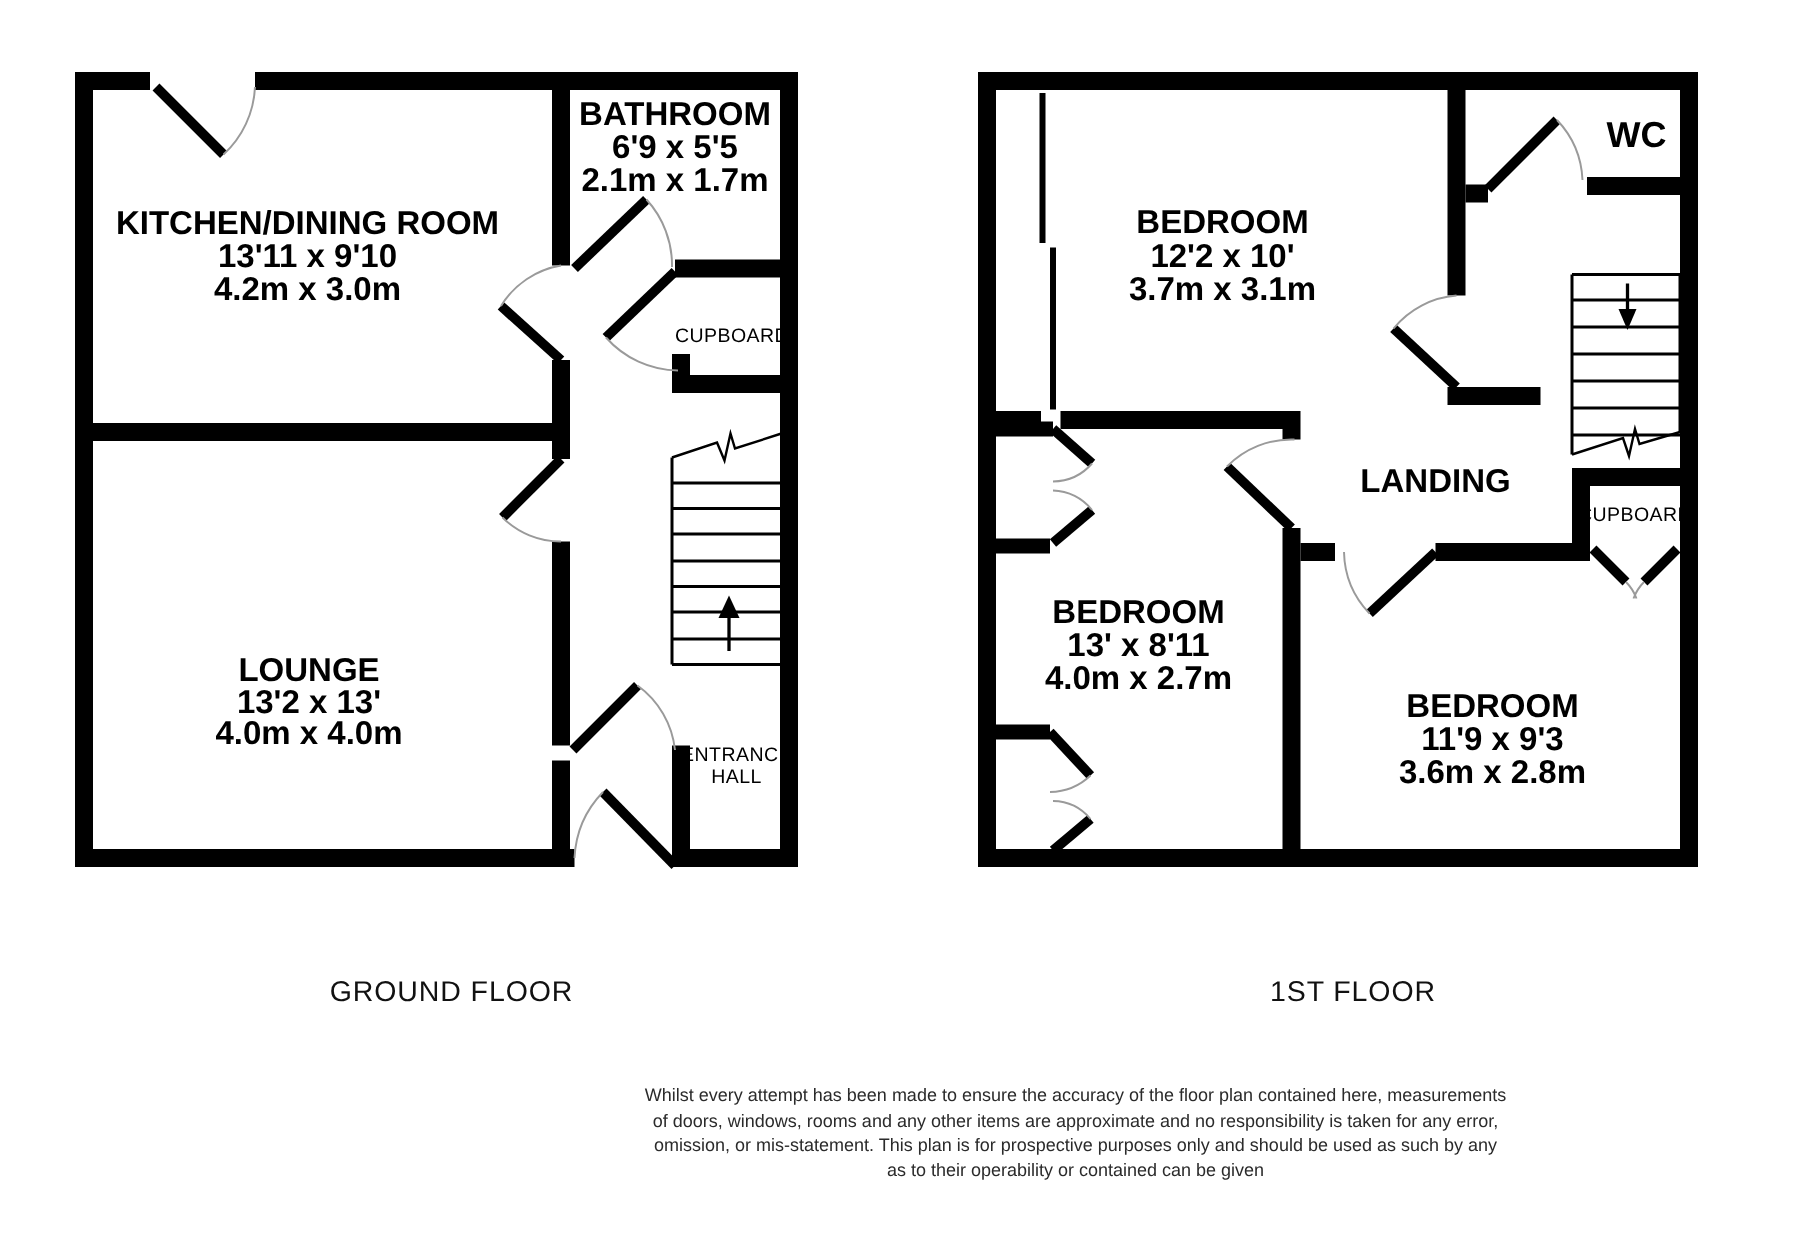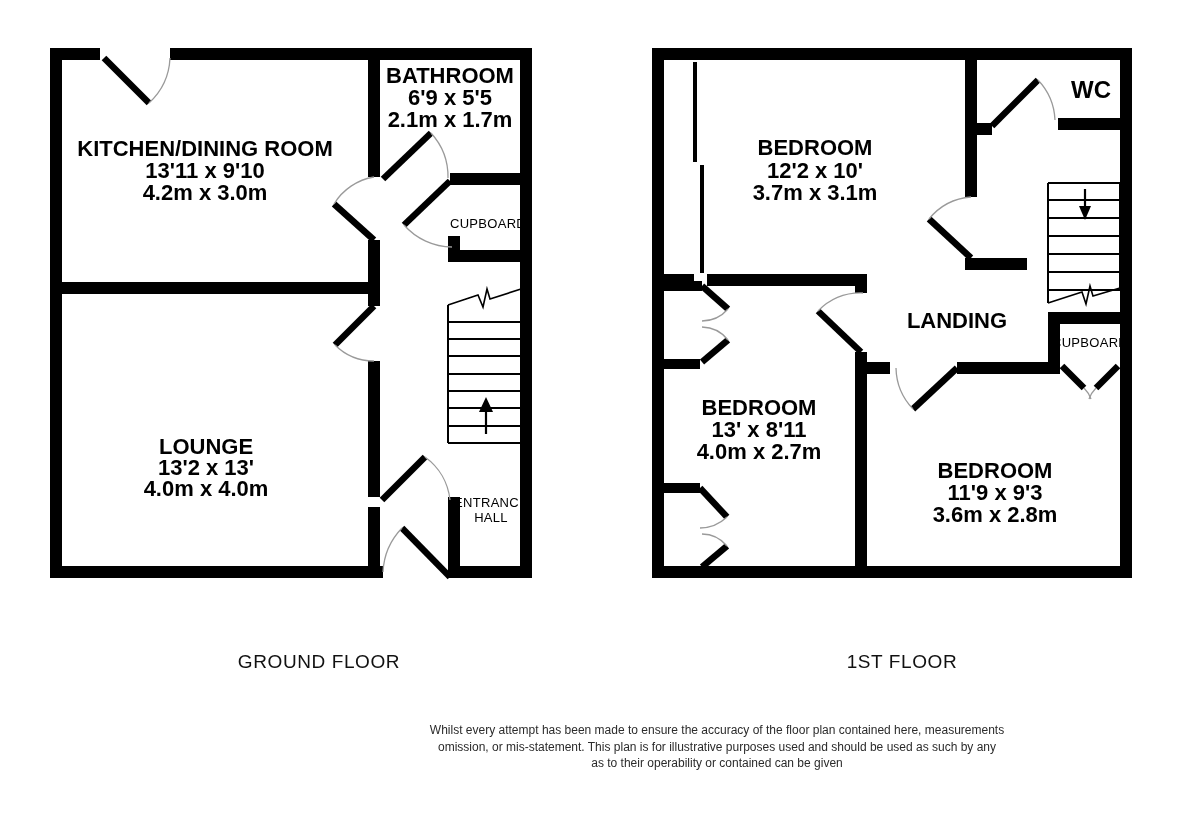--- a/index.html
+++ b/index.html
@@ -220,22 +220,23 @@
 
   <text class="room-name" x="759" y="415" text-anchor="middle">BEDROOM</text>
   <text class="room-dim" x="759" y="437" text-anchor="middle">13' x 8'11</text>
   <text class="room-dim" x="759" y="459" text-anchor="middle">4.0m x 2.7m</text>
 
   <text class="room-name" x="995" y="478" text-anchor="middle">BEDROOM</text>
   <text class="room-dim" x="995" y="500" text-anchor="middle">11'9 x 9'3</text>
   <text class="room-dim" x="995" y="522" text-anchor="middle">3.6m x 2.8m</text>
 </svg>
 
-<div class="floor-title" style="left:319px;top:651px;">GROUND FLOOR</div>
+<div class="floor-title" style="left:301px;top:651px;">GROUND FLOOR</div>
 <div class="floor-title" style="left:902px;top:651px;">1ST FLOOR</div>
 
 <div class="disclaimer">
   <div>Whilst every attempt has been made to ensure the accuracy of the floor plan contained here, measurements</div>
-  <div>omission, or mis-statement. This plan is for illustrative purposes used and should be used as such by any</div>
+  <div>of doors, windows, rooms and any other items are approximate and no responsibility is taken for any error,</div>
+  <div>omission, or mis-statement. This plan is for prospective purposes only and should be used as such by any</div>
   <div>as to their operability or contained can be given</div>
 </div>
 
 </div>
 
 </body></html>

